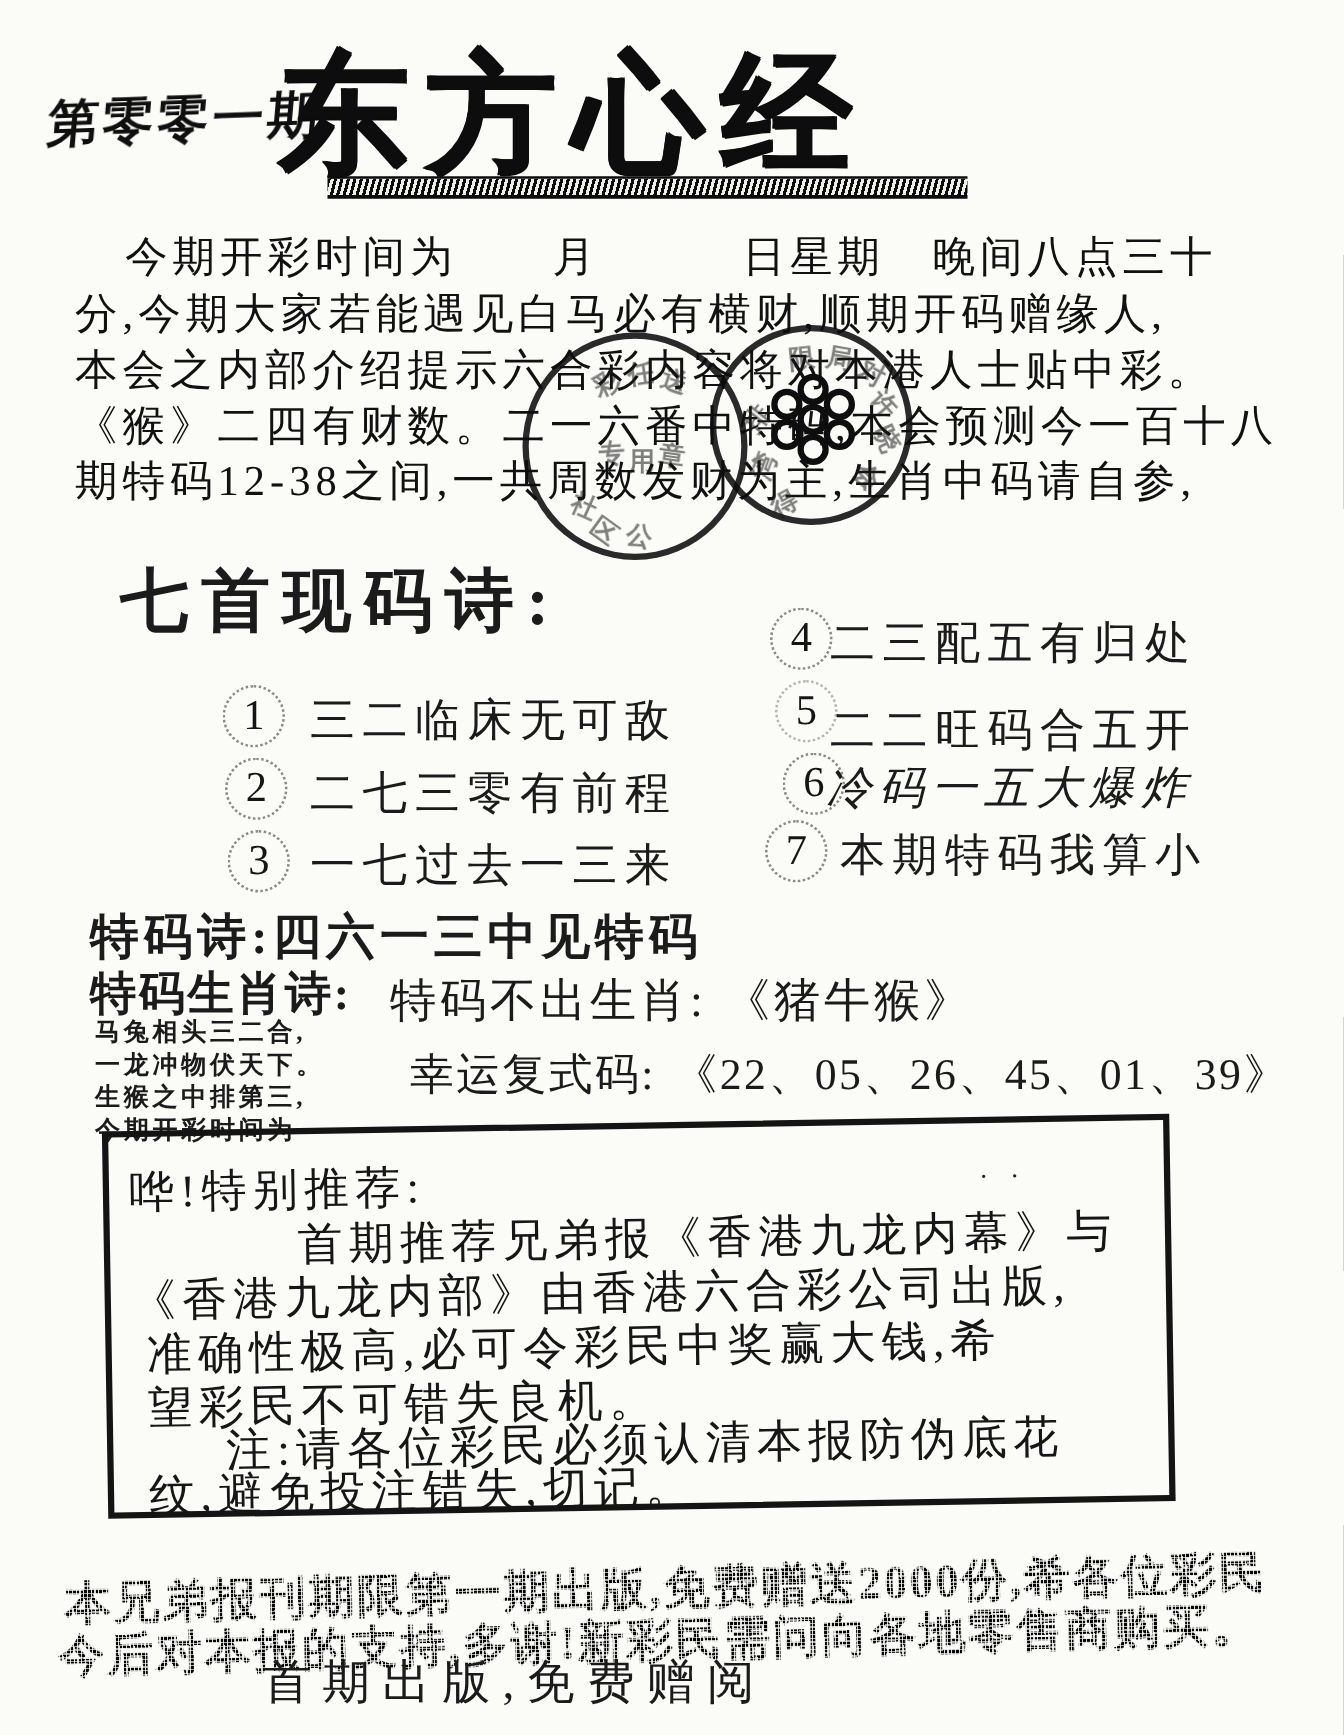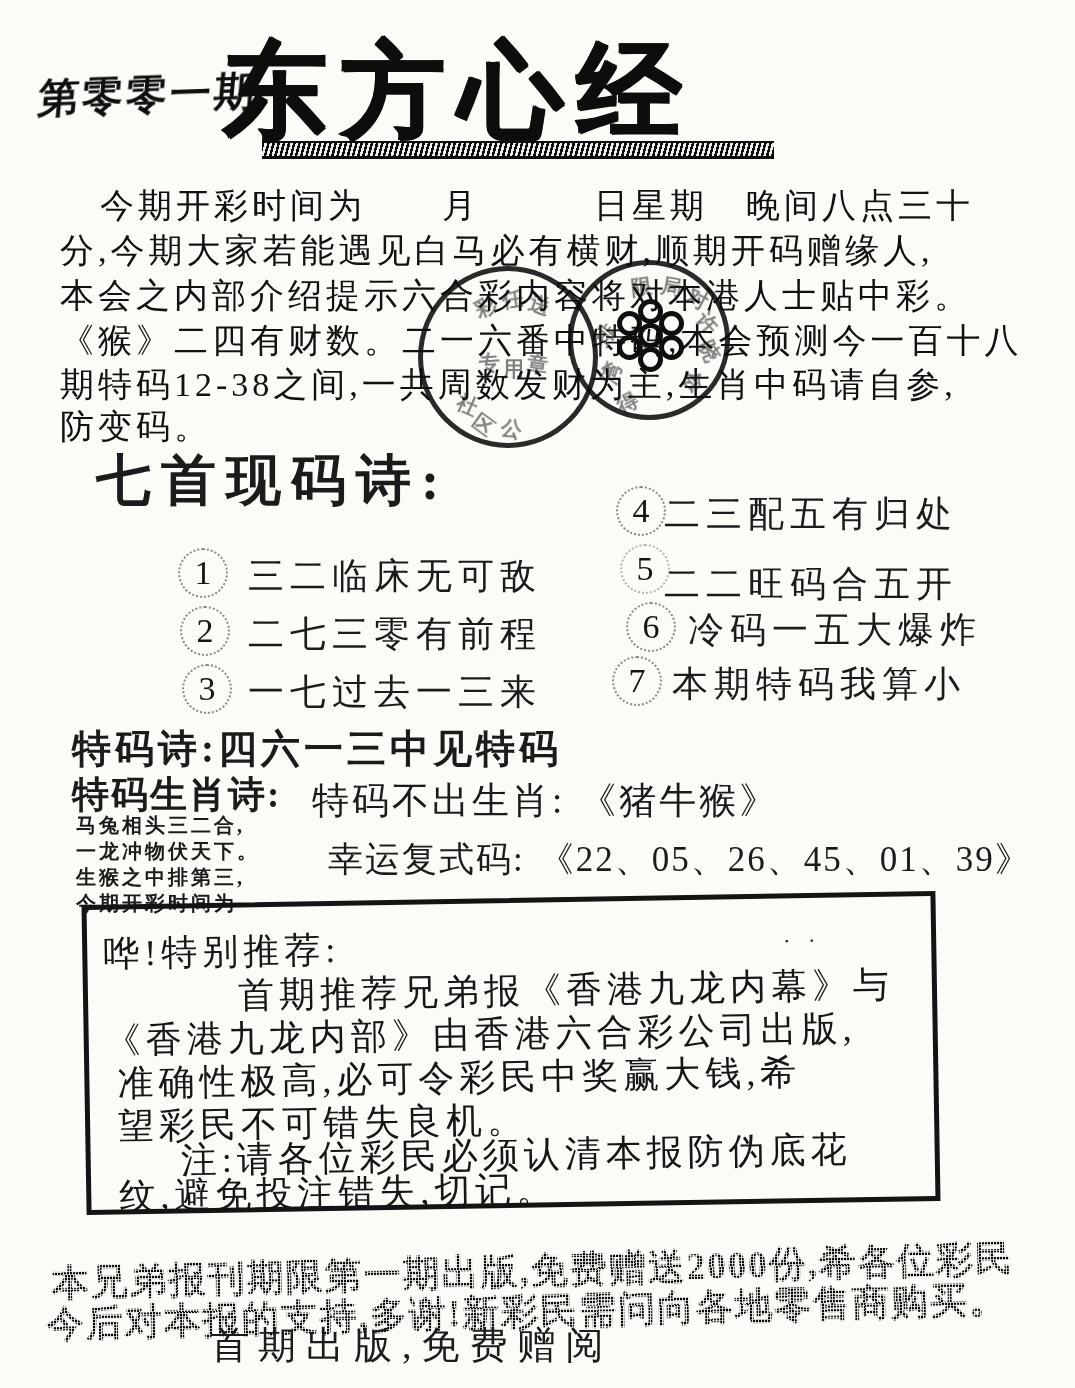--- a/index.html
+++ b/index.html
@@ -106,21 +106,20 @@
 
   <div class="abs issue-label">第零零一期</div>
   <div class="abs page-title">东方心经</div>
   <div class="abs title-rule"></div>
 
   <div class="abs intro-line" style="top:183px;padding-left:40px;">今期开彩时间为　　月　　　日星期　晚间八点三十</div>
   <div class="abs intro-line" style="top:228px;">分,今期大家若能遇见白马必有横财,顺期开码赠缘人,</div>
   <div class="abs intro-line" style="top:273px;">本会之内部介绍提示六合彩内容将对本港人士贴中彩。</div>
   <div class="abs intro-line" style="top:318px;">《猴》二四有财数。二一六番中特码,本会预测今一百十八</div>
   <div class="abs intro-line" style="top:362px;">期特码12-38之间,一共周数发财为主,生肖中码请自参,</div>
-  <div class="abs intro-line" style="top:404px;">防变码。</div>
 
   <div class="stamp-ring" style="left:418px;top:266px;width:170px;height:172px;">
     <span class="stamp-char" style="left:52px;top:22px;transform:rotate(-25deg);">彩</span>
     <span class="stamp-char" style="left:79px;top:14px;transform:rotate(-8deg);">任</span>
     <span class="stamp-char" style="left:106px;top:20px;transform:rotate(18deg);">送</span>
     <span class="stamp-char" style="left:56px;top:78px;transform:rotate(-4deg);">专</span>
     <span class="stamp-char" style="left:80px;top:84px;">用</span>
     <span class="stamp-char" style="left:104px;top:80px;transform:rotate(8deg);">章</span>
     <span class="stamp-char" style="left:34px;top:120px;transform:rotate(24deg);">社</span>
     <span class="stamp-char" style="left:50px;top:140px;transform:rotate(36deg);">区</span>
@@ -156,21 +155,21 @@
   <div class="poem-num" style="left:180px;top:606px;">2</div>
   <div class="poem-text" style="left:248px;top:610px;">二七三零有前程</div>
   <div class="poem-num" style="left:182px;top:664px;">3</div>
   <div class="poem-text" style="left:248px;top:668px;">一七过去一三来</div>
 
   <div class="poem-num" style="left:616px;top:486px;">4</div>
   <div class="poem-text" style="left:664px;top:490px;">二三配五有归处</div>
   <div class="poem-num" style="left:620px;top:544px;border-color:#b5b5b5;">5</div>
   <div class="poem-text" style="left:664px;top:548px;margin-top:12px;">二二旺码合五开</div>
   <div class="poem-num" style="left:626px;top:602px;">6</div>
-  <div class="poem-text" style="left:688px;top:606px;">冷码一五大爆炸</div>
+  <div class="poem-text" style="left:661px;top:606px;font-style:italic;">冷码一五大爆炸</div>
   <div class="poem-num" style="left:612px;top:656px;">7</div>
   <div class="poem-text" style="left:672px;top:660px;">本期特码我算小</div>
 
   <div class="abs tema-line">
     <span>特码诗:</span><span>四六一三中见特码</span>
   </div>
 
   <div class="abs shengxiao-label">特码生肖诗:</div>
   <div class="abs shengxiao-small" style="top:812px;">马兔相头三二合,</div>
   <div class="abs shengxiao-small" style="top:838px;">一龙冲物伏天下。</div>

